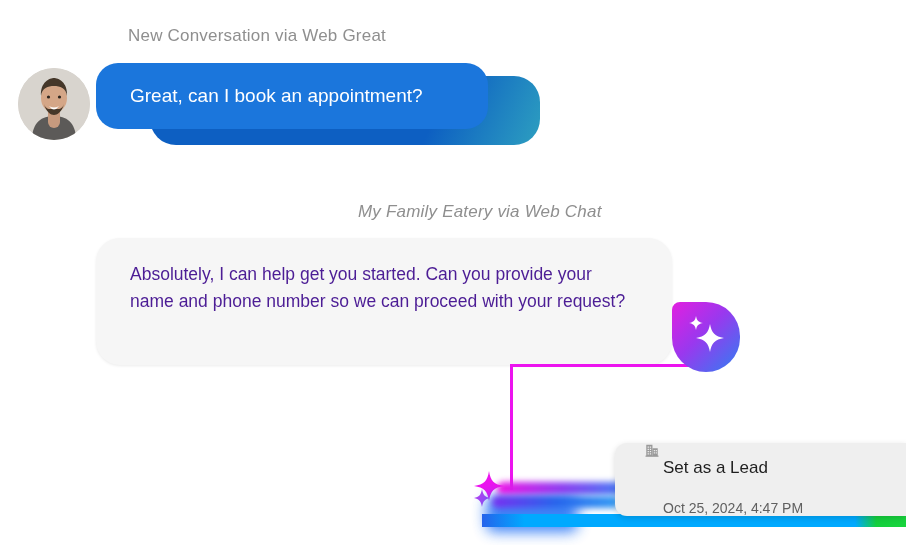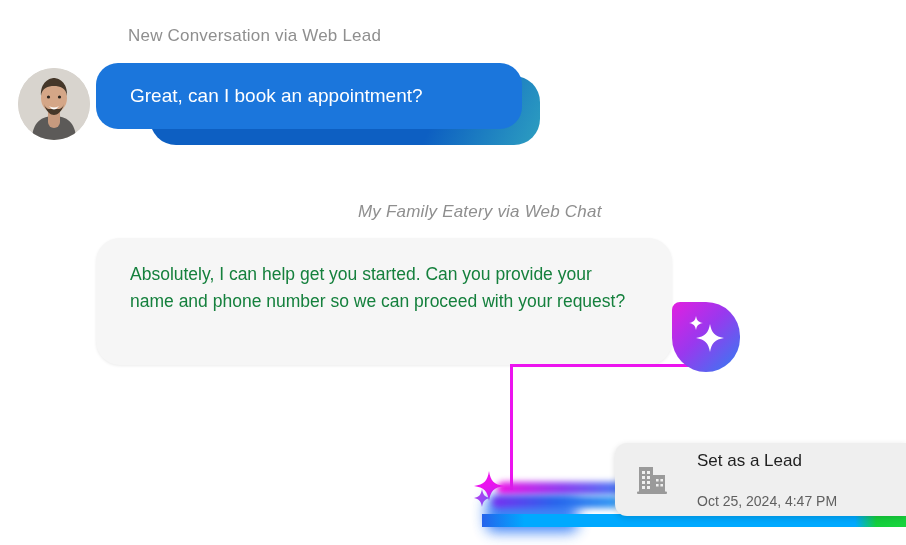--- a/index.html
+++ b/index.html
@@ -28,37 +28,37 @@
 
   
   .bubble-back {
     left: 150px; top: 76px;
     width: 390px; height: 69px;
     border-radius: 6px 26px 26px 26px;
     background: linear-gradient(115deg, #0d5fc2 72%, #2d9fc0 100%);
   }
   .bubble-visitor {
     left: 96px; top: 63px;
-    width: 426px; height: 66px;
+    width: 392px; height: 66px;
     border-radius: 22px;
     background: #1b76dc;
     color: #ffffff;
     font-size: 19px;
     display: flex; align-items: center;
     padding-left: 34px;
   }
 
   
   .bubble-agent {
     left: 96px; top: 238px;
     width: 576px; height: 127px;
     border-radius: 24px;
     background: #f6f6f6;
     box-shadow: 0 1px 3px rgba(0,0,0,.08);
-    color: #15803d;
+    color: #4c1d95;
     font-size: 17.5px;
     line-height: 27px;
     padding: 23px 44px 0 34px;
   }
 
   
   .ai-icon {
     left: 672px; top: 302px;
     width: 68px; height: 70px;
     border-radius: 8px 34px 34px 34px;
@@ -91,32 +91,33 @@
     background: linear-gradient(90deg, #2563eb 0%, #00a9ff 10%, #00a9ff 88%, #14cf3d 93%, #18d43d 100%);
   }
 
   
   .action-card {
     left: 615px; top: 443px;
     width: 291px; height: 73px;
     background: #efefef;
     border-radius: 12px 0 0 12px;
     box-shadow: 0 2px 6px rgba(0,0,0,.15);
-    display: flex; align-items: center;
+    display: flex; 
     padding-left: 20px;
     z-index: 5;
+    flex-direction: column;
   }
   .action-card .texts { margin-left: 28px; }
   .action-title { font-size: 17px; color: #1f1f1f; }
   .action-sub   { font-size: 14px; color: #606060; margin-top: 22px; }
 </style>
 </head>
 <body>
 
-<div class="abs chat-header" id="visitor-header">New Conversation via Web Lead</div>
+<div class="abs chat-header" id="visitor-header">New Conversation via Web Great</div>
 
 <div class="abs avatar">
   <svg width="72" height="72" viewBox="0 0 72 72">
     <circle cx="36" cy="36" r="36" fill="#d8d4ce"></circle>
     <path d="M14 72 C14 54 24 48 36 48 C48 48 58 54 58 72 Z" fill="#5c5a58"></path>
     <path d="M30 44 h12 v10 a6 6 0 0 1 -12 0 Z" fill="#c79a7e"></path>
     <ellipse cx="36" cy="30" rx="13" ry="15" fill="#d4a687"></ellipse>
     <path d="M23 28 C22 14 32 10 36 10 C40 10 50 14 49 28 C48 20 42 18 36 18 C30 18 24 20 23 28 Z" fill="#453729"></path>
     <path d="M26 36 C28 44 33 47 36 47 C39 47 44 44 46 36 C44 42 40 41 36 41 C32 41 28 42 26 36 Z" fill="#453729"></path>
     <circle cx="30.5" cy="29" r="1.6" fill="#2c241d"></circle>

